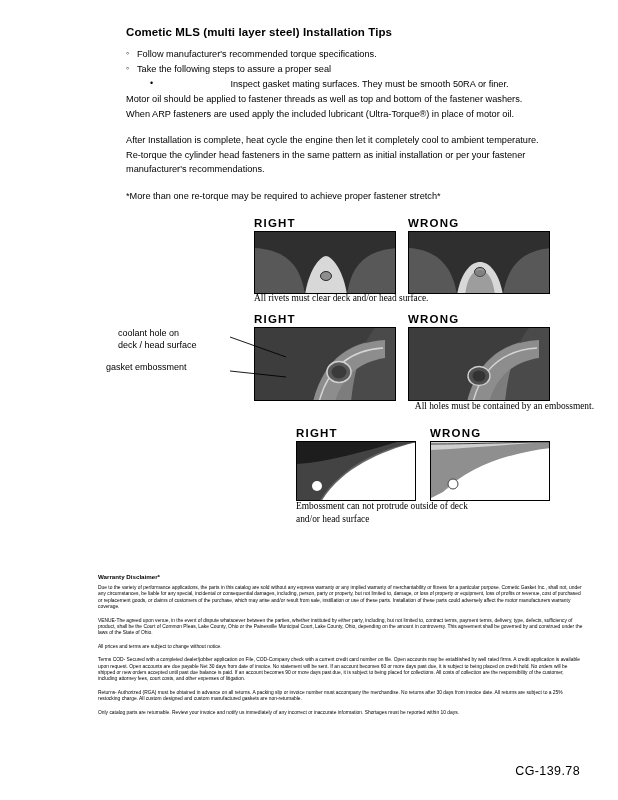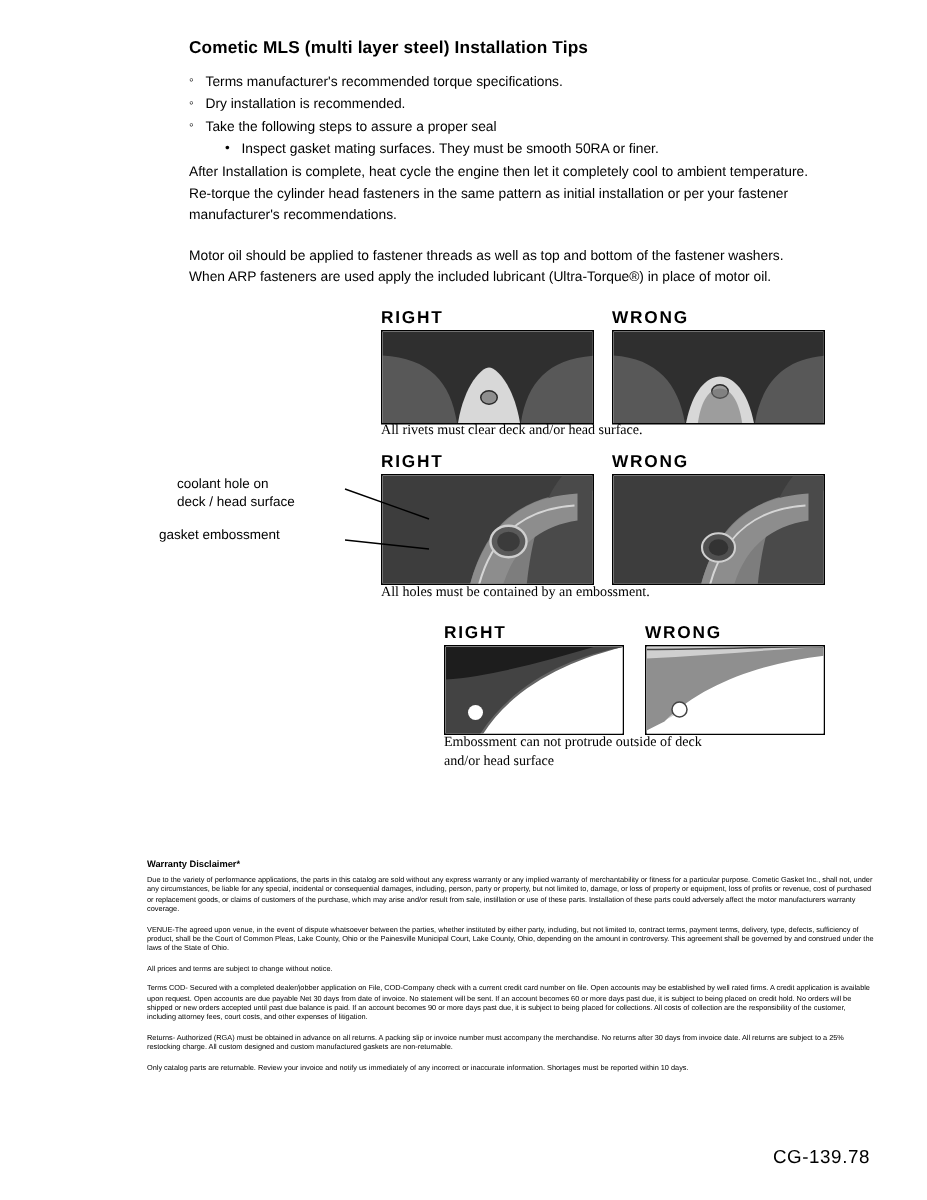--- a/index.html
+++ b/index.html
@@ -43,20 +43,21 @@
     content: "\25E6";
     position: absolute;
     left: 0;
     top: -1px;
     font-size: 9px;
   }
   ul.subbullets {
     list-style: none;
     margin: 0 0 0 13px;
     padding: 0;
+    text-align: center;
   }
   ul.subbullets > li {
     font-size: 9.2px;
     line-height: 15px;
     position: relative;
     padding-left: 11px;
   }
   ul.subbullets > li::before {
     content: "\2022";
     position: absolute;
@@ -144,33 +145,33 @@
   }
 </style>
 </head>
 <body>
 
 <div class="page">
 
   <div class="doc-title">Cometic MLS (multi layer steel) Installation Tips</div>
 
   <ul class="bullets">
-    <li>Terms manufacturer's recommended torque specifications.</li>
-    <li>Dry installation is recommended.</li>
+    <li>Follow manufacturer's recommended torque specifications.</li>
     <li>
       <span>Take the following steps to assure a proper seal</span>
       <ul class="subbullets">
         <li>Inspect gasket mating surfaces.  They must be smooth 50RA or finer.</li>
       </ul>
     </li>
   </ul>
 
 
+  <div class="para">Motor oil should be applied to fastener threads as well as top and bottom of the fastener washers. When ARP fasteners are used apply the included lubricant (Ultra-Torque®) in place of motor oil.</div>
   <div class="para">After Installation is complete, heat cycle the engine then let it completely cool to ambient temperature. Re-torque the cylinder head fasteners in the same pattern as initial installation or per your fastener manufacturer's recommendations.</div>
-  <div class="para">Motor oil should be applied to fastener threads as well as top and bottom of the fastener washers. When ARP fasteners are used apply the included lubricant (Ultra-Torque®) in place of motor oil.</div>
+  <div class="para last">*More than one re-torque may be required to achieve proper fastener stretch*</div>
 
   <div class="figures">
 
     <div class="fig-row" style="top:0;">
       <div style="position:absolute; left:196px; top:0; width:142px;">
         <div class="lbl">RIGHT</div>
         <div class="panel" style="width:142px;height:63px;">
           <svg viewBox="0 0 142 63" width="142" height="63" preserveAspectRatio="none">
             <defs>
               <linearGradient id="g1a" x1="0" y1="0" x2="0" y2="1">
@@ -228,21 +229,21 @@
             <ellipse cx="70" cy="48" rx="6.5" ry="5.5" fill="#333333"></ellipse>
           </svg>
         </div>
       </div>
       <div class="annot" style="left:60px; top:14px; width:112px;">coolant hole on<br>deck / head surface</div>
       <div class="annot" style="left:48px; top:48px; width:124px;">gasket embossment</div>
       <svg style="position:absolute; left:170px; top:18px;" width="60" height="62">
         <line x1="2" y1="6" x2="58" y2="26" stroke="#000" stroke-width="0.9"></line>
         <line x1="2" y1="40" x2="58" y2="46" stroke="#000" stroke-width="0.9"></line>
       </svg>
-      <div class="caption" style="position:absolute; left:196px; top:84px; width:340px;">All holes must be contained by an embossment.</div>
+      <div class="caption" style="position:absolute; left:196px; top:84px; width:340px;text-align:right;">All holes must be contained by an embossment.</div>
     </div>
 
     <div class="fig-row" style="top:210px;">
       <div style="position:absolute; left:238px; top:0; width:120px;">
         <div class="lbl">RIGHT</div>
         <div class="panel" style="width:120px;height:60px;">
           <svg viewBox="0 0 120 60" width="120" height="60" preserveAspectRatio="none">
             <rect x="0" y="0" width="120" height="60" fill="#ffffff"></rect>
             <path d="M0 0 H120 C86 6 46 22 22 60 H0 Z" fill="#1d1d1d"></path>
             <path d="M0 22 C30 20 66 10 100 0 L120 0 C86 8 44 26 24 60 H0 Z" fill="#4a4a4a" opacity="0.85"></path>

